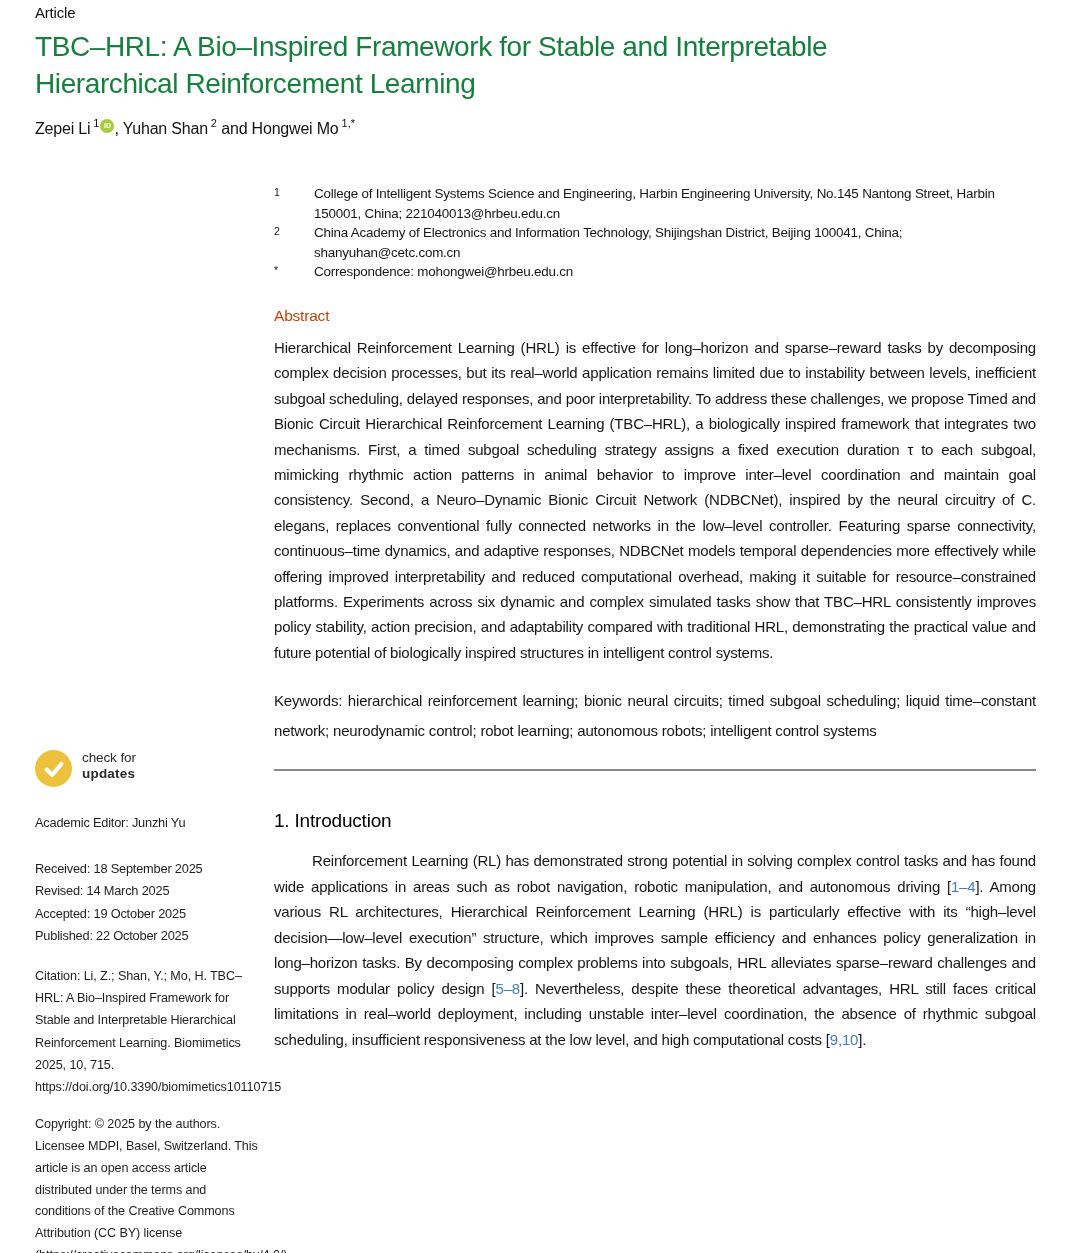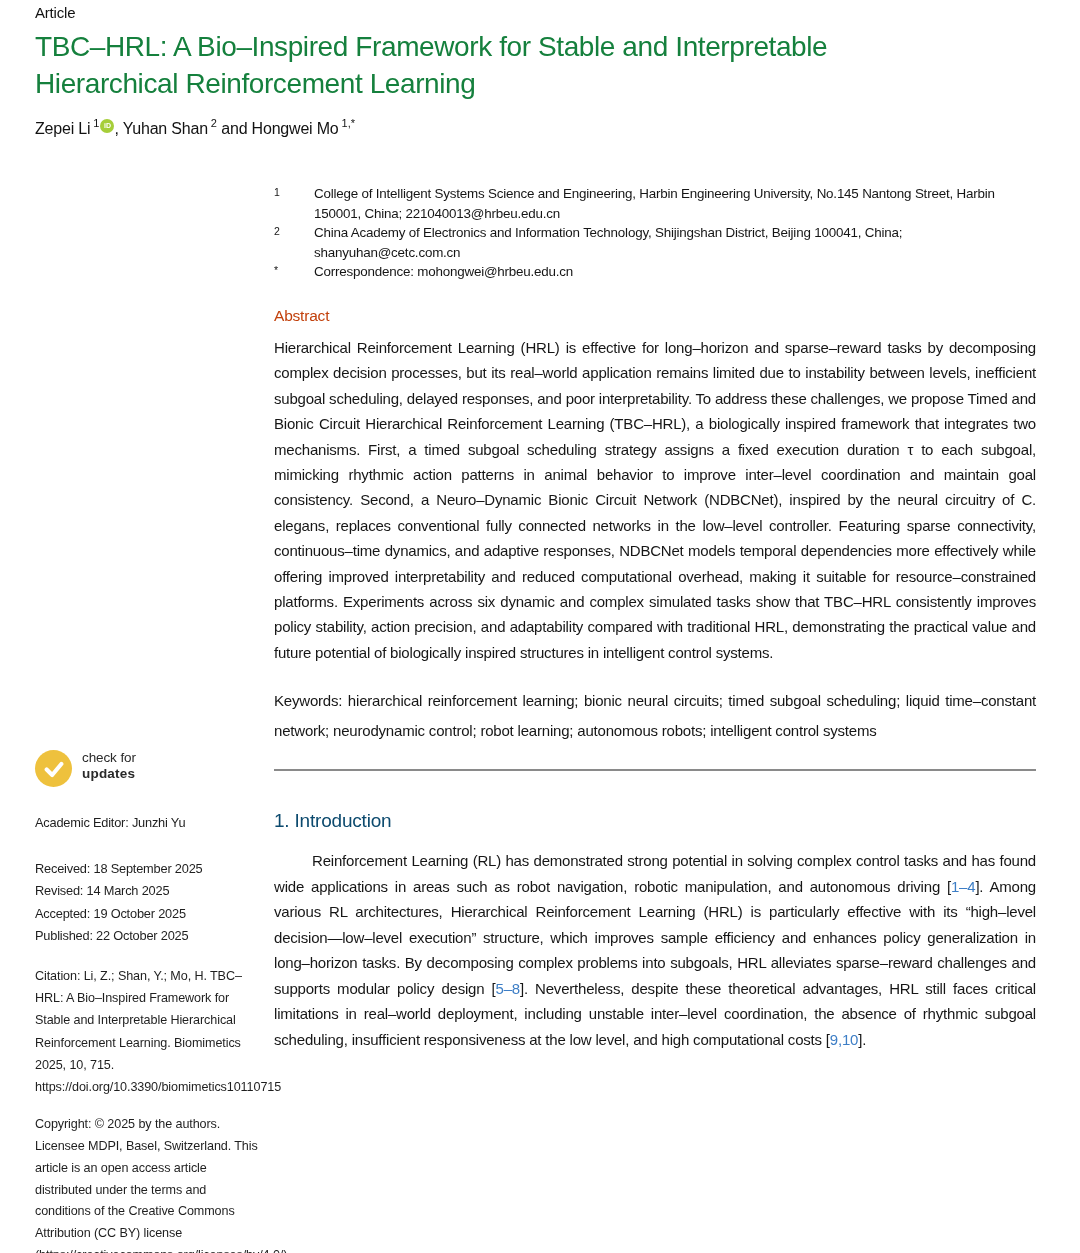--- a/index.html
+++ b/index.html
@@ -42,21 +42,21 @@
   
   .main{position:absolute;left:274px;top:184px;width:762px;}
   .affil{font-size:13.4px;line-height:19.6px;color:#161616;}
   .affil-row{display:flex;}
   .affil-marker{flex:0 0 24px;font-size:10.5px;position:relative;top:-1px;letter-spacing:0;}
   .affil-text{flex:1;margin-left:16px;}
   .abs-heading{margin-top:25px;font-size:15.5px;color:#c2410c;}
   .abs-text{margin:10px 0 0 0;text-align:justify;line-height:25.4px;font-size:15px;}
   .keywords{margin:21px 0 0 0;text-align:justify;line-height:30px;font-size:15px;}
   .rule{border:none;border-top:2px solid #8a8a8a;margin:23px 0 0 0;}
-  .sec-heading{margin-top:39px;font-size:19px;font-weight:400;color:#0c4a6e;}
+  .sec-heading{margin-top:39px;font-size:19px;font-weight:400;color:#000000;}
   .intro-p{margin:0 0 0 0;text-align:justify;line-height:25.5px;font-size:15px;text-indent:38px;}
   .cite-link{color:#3d7ec6;cursor:pointer;}
 </style>
 </head>
 <body>
 
 <div class="header">
   <div class="kicker">Article</div>
   <h1 class="title">TBC–HRL: A Bio–Inspired Framework for Stable and Interpretable Hierarchical Reinforcement Learning</h1>
   <div class="authors"><span>Zepei Li</span><sup>1</sup><span class="orcid">iD</span><span>, </span><span>Yuhan Shan</span><sup>2</sup><span> and </span><span>Hongwei Mo</span><sup>1,*</sup></div>

